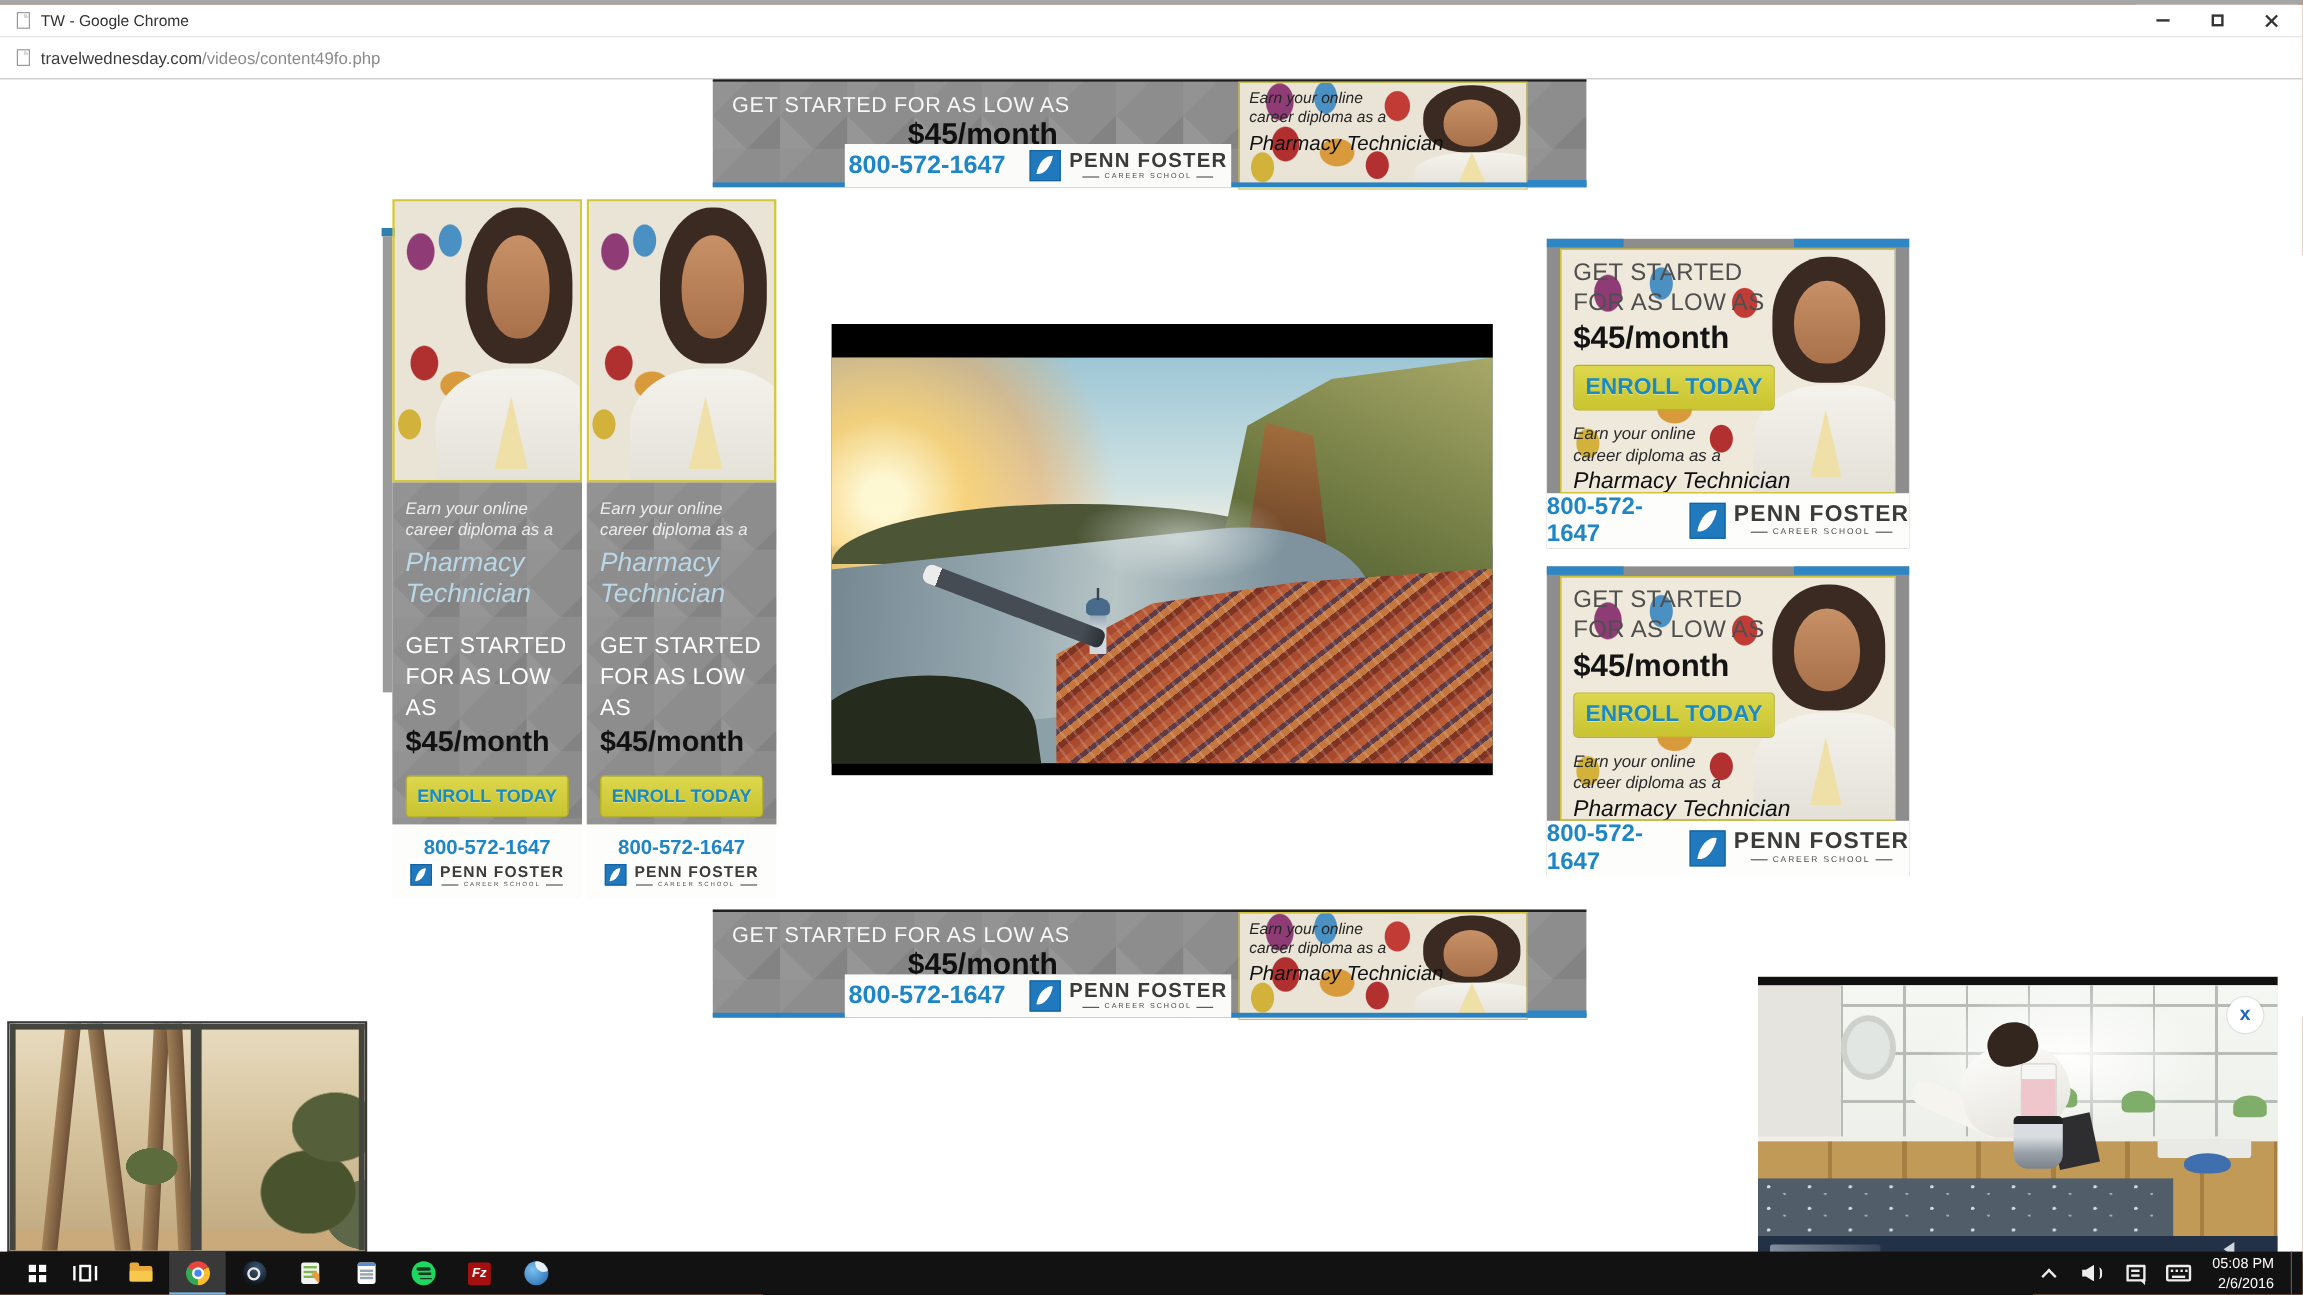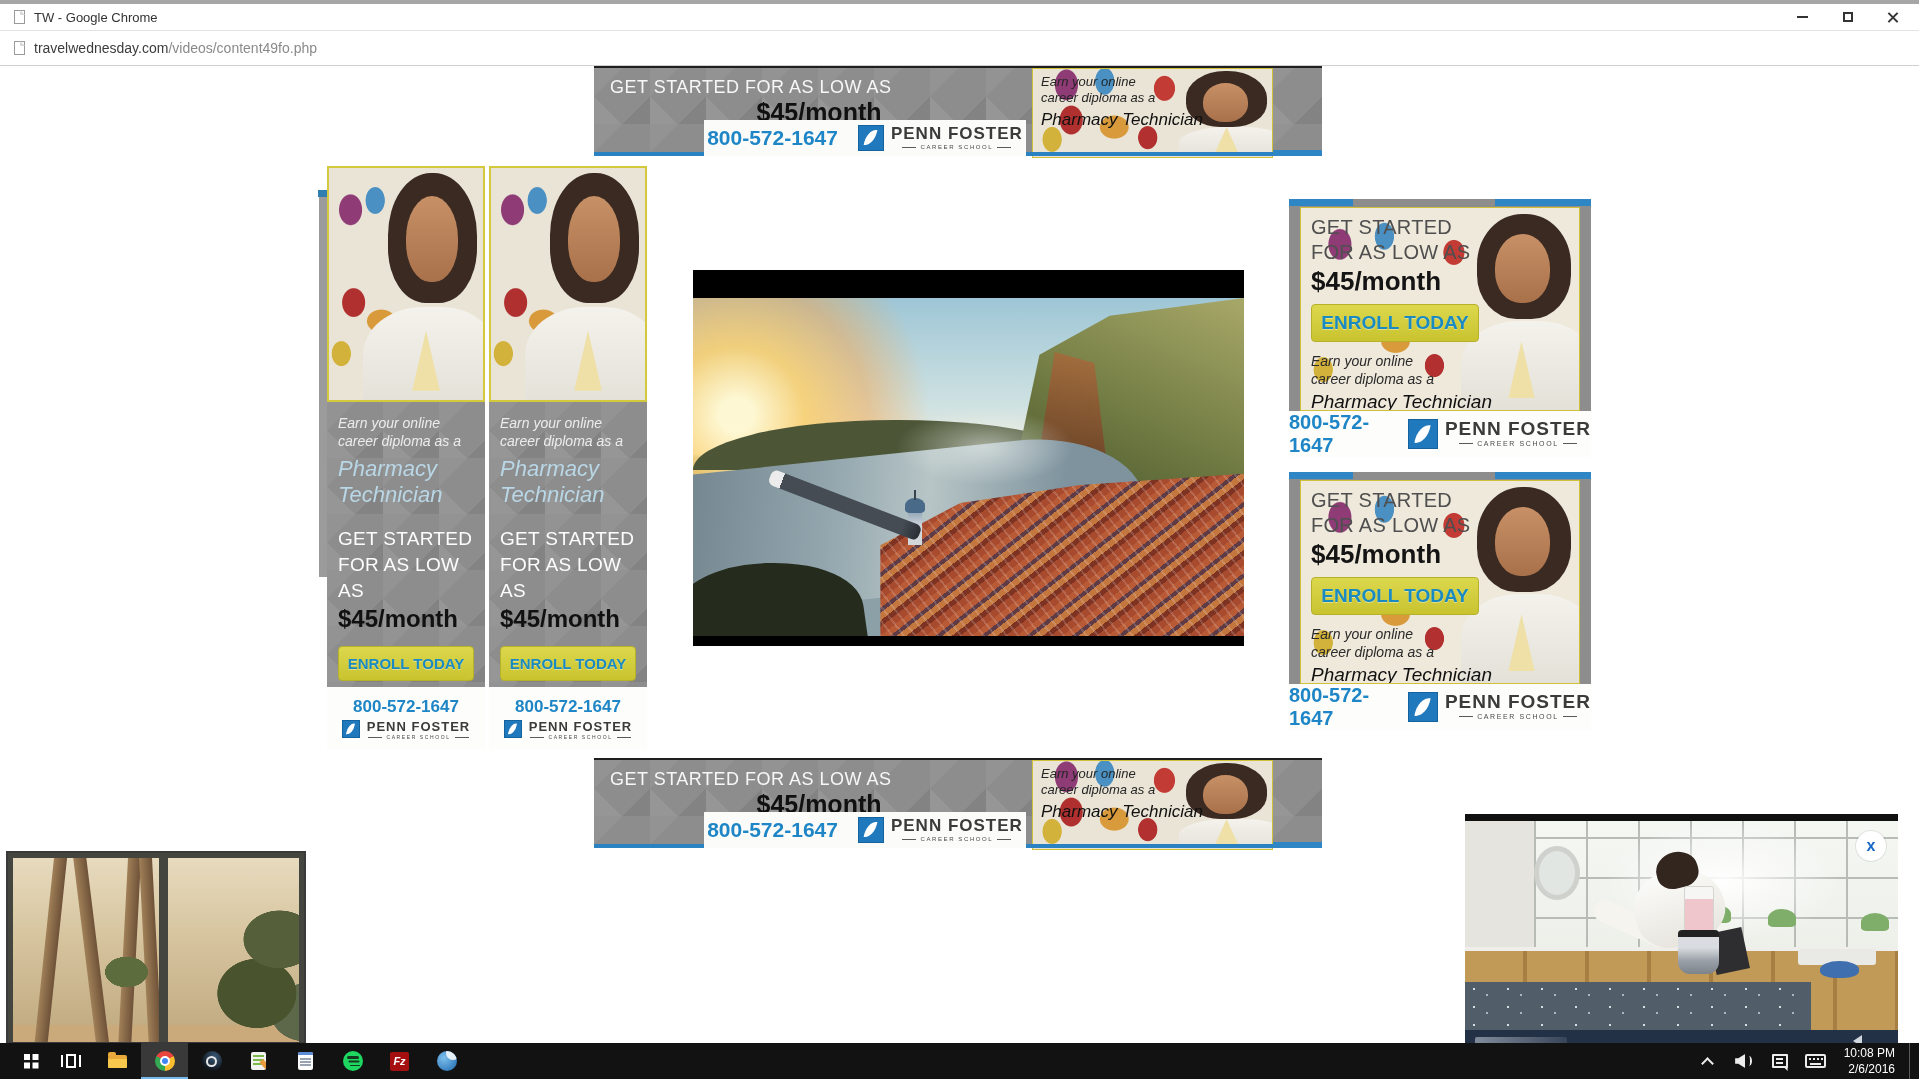--- a/index.html
+++ b/index.html
@@ -592,20 +592,20 @@
       <button class="tray-btn">
           <span class="ic-vol"></span>
         </button>
       <button class="tray-btn">
           <span class="ic-ac"></span>
         </button>
       <button class="tray-btn">
           <span class="ic-kb"></span>
         </button>
       <div class="clock">
-        <div>10:08 PM</div>
+        <div>05:08 PM</div>
         <div>2/6/2016</div>
       </div>
       <div class="desk-sliver"></div>
     </div>
   </div>
 
 </div>
 
 </body></html>

